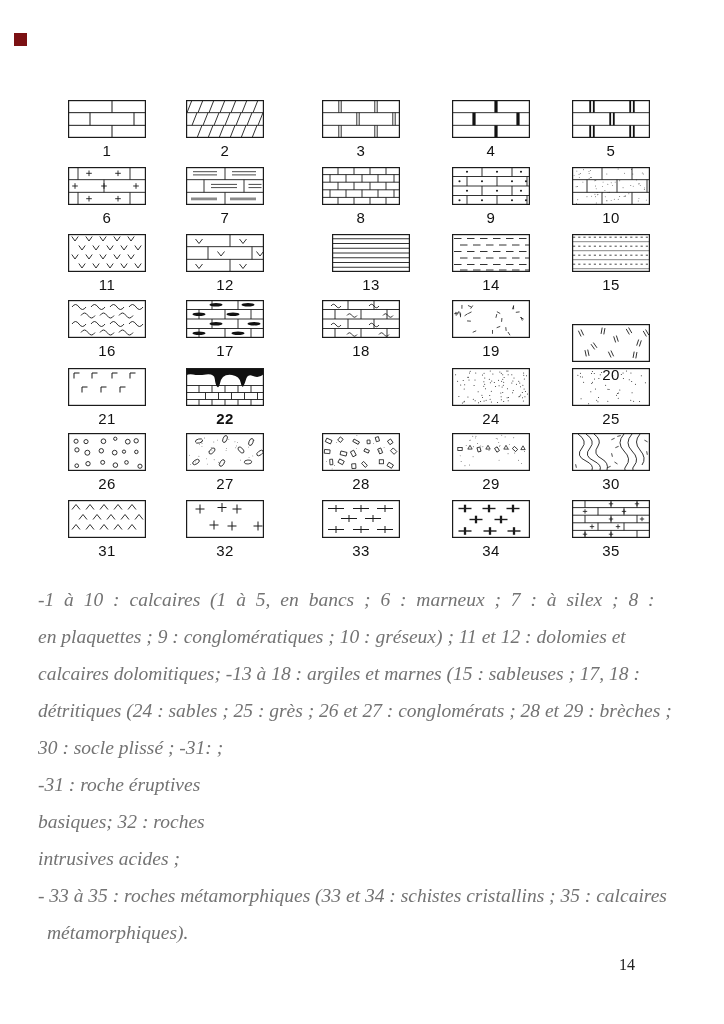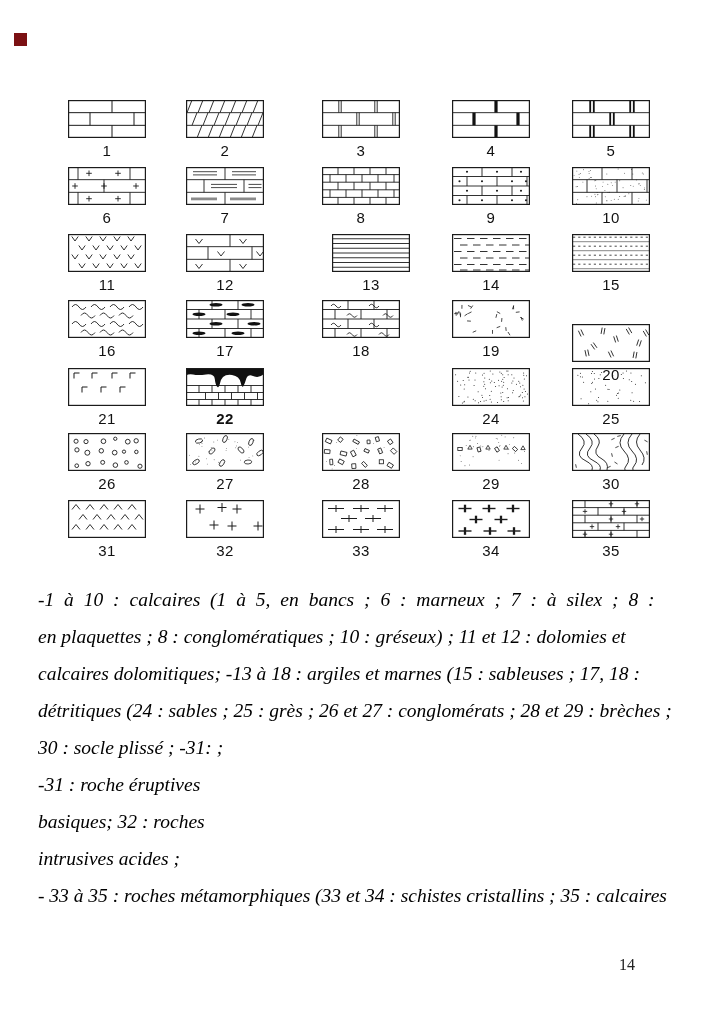--- a/index.html
+++ b/index.html
@@ -5,21 +5,21 @@
   html,body{margin:0;padding:0;}
   body{width:724px;height:1024px;background:#ffffff;position:relative;overflow:hidden;
        font-family:"Liberation Serif",serif;color:#1b1b1b;}
   #corner-mark{position:absolute;left:14px;top:33px;width:13px;height:13px;}
   #legend-grid{position:absolute;left:0;top:0;width:724px;height:560px;}
   .swatch{position:absolute;width:78px;}
   .swatch svg{display:block;}
   .swatch .num{text-align:center;font-family:"Liberation Sans",sans-serif;
                font-size:15px;color:#111;margin-top:4px;letter-spacing:0.5px;}
   #description{position:absolute;left:38px;top:581px;width:664px;
-               font-style:italic;font-size:19.5px;color:#000000;}
+               font-style:italic;font-size:19.5px;color:#737373;}
   #description .line{height:37px;line-height:37px;white-space:nowrap;}
   #description .line.wide{word-spacing:5px;}
   #description .line.indent{padding-left:9px;}
   #page-number{position:absolute;left:619px;top:956px;font-size:16px;
                font-style:normal;color:#222;}
 </style>
 </head>
 <body>
 
 <div id="corner-mark" style="background: rgb(123, 17, 19);"></div>
@@ -1045,22 +1045,23 @@
         <line x1="13" y1="32" x2="13" y2="36.400000000000006" stroke="#1b1b1b" stroke-width="0.85"></line>
         <line x1="36.8" y1="34.2" x2="41.2" y2="34.2" stroke="#1b1b1b" stroke-width="0.85"></line>
         <line x1="39" y1="32" x2="39" y2="36.400000000000006" stroke="#1b1b1b" stroke-width="0.85"></line>
         <rect x="0.6" y="0.6" width="76.8" height="36.8" fill="none" stroke="#1b1b1b" stroke-width="1.2"></rect>
       </svg>
       <div class="num">35</div>
     </div>
   </div>
 <div id="description">
     <div class="line wide">-1 à 10 : calcaires (1 à 5, en bancs ; 6 : marneux ; 7 : à silex ; 8 :</div>
-    <div class="line">en plaquettes ; 8 : conglomératiques ; 10 : gréseux) ; 11 et 12 : dolomies et</div>
+    <div class="line">en plaquettes ; 9 : conglomératiques ; 10 : gréseux) ; 11 et 12 : dolomies et</div>
     <div class="line">calcaires dolomitiques; -13 à 18 : argiles et marnes (15 : sableuses ; 17, 18 :</div>
     <div class="line">détritiques (24 : sables ; 25 : grès ; 26 et 27 : conglomérats ; 28 et 29 : brèches ;</div>
     <div class="line">30 : socle plissé ; -31: ;</div>
     <div class="line">-31 : roche éruptives</div>
     <div class="line">basiques; 32 : roches</div>
     <div class="line">intrusives acides ;</div>
     <div class="line">- 33 à 35 : roches métamorphiques (33 et 34 : schistes cristallins ; 35 : calcaires</div>
+    <div class="line indent">métamorphiques).</div>
   </div>
 <div id="page-number">14</div>
 
 </body></html>

